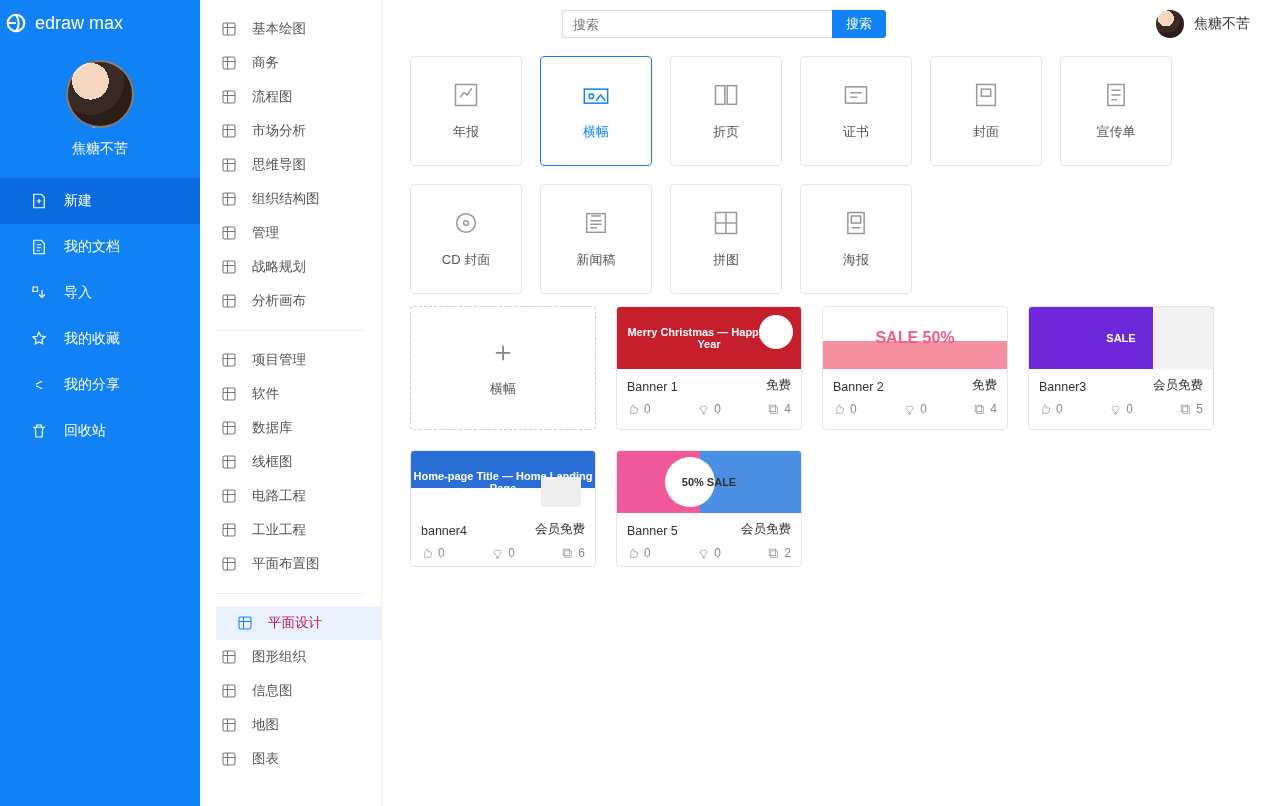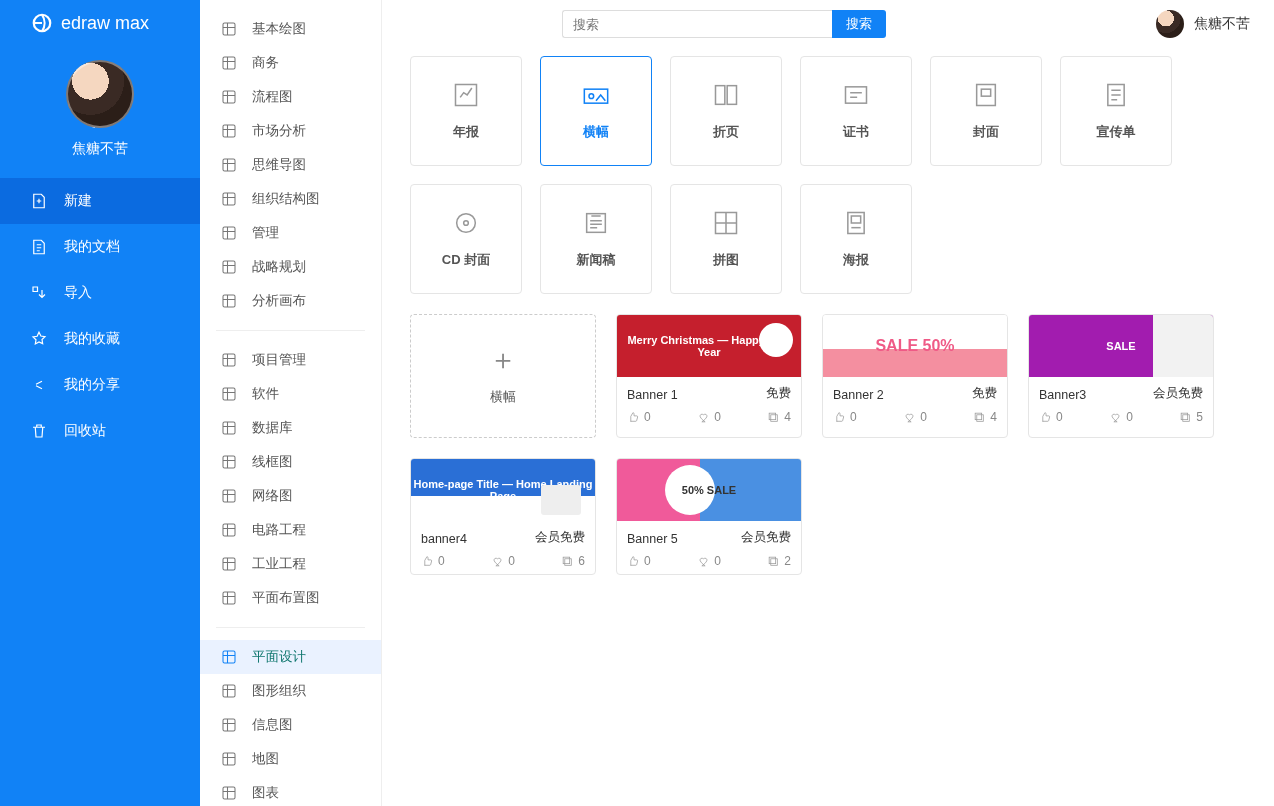--- a/index.html
+++ b/index.html
@@ -1,55 +1,55 @@
 <!DOCTYPE html>
 <html><head>
 <meta charset="utf-8">
 <style>
 * { margin: 0; padding: 0; box-sizing: border-box; }
 body { font-family: -apple-system, "PingFang SC", "Microsoft YaHei", sans-serif; font-size: 13px; color: #333; background: #fff; }
 .app { display: flex; height: 806px; width: 1274px; overflow: hidden; }
 
 
 .sidebar-left { width: 200px; background: #1182f6; color: #fff; display: flex; flex-direction: column; }
-.logo { display: flex; align-items: center; gap: 8px; padding: 12px 31px; font-size: 18px; font-weight: 500; }
+.logo { display: flex; align-items: center; gap: 8px; padding: 12px 5px; font-size: 18px; font-weight: 500; }
 .logo-icon { width: 22px; height: 22px; }
 .profile { display: flex; flex-direction: column; align-items: center; padding: 14px 0 20px; }
 .avatar-lg { width: 68px; height: 68px; border-radius: 50%; background: radial-gradient(circle at 35% 30%, #f5d7c0 0 30%, #3a2a24 30% 55%, #2b1e18 55% 100%); border: 2px solid rgba(255,255,255,.4); }
 .profile-name { margin-top: 12px; font-size: 14px; }
 .nav-left { list-style: none; }
 .nav-left li { display: flex; align-items: flex-start; gap: 16px; padding: 14px 30px; cursor: pointer; font-size: 14px; }
 .nav-left li.active { background: #0b6be0; }
 .nav-icon { width: 18px; height: 18px; flex: 0 0 18px; }
 
 
 .sidebar-cat { width: 182px; border-right: 1px solid #eee; overflow-y: auto; padding: 8px 0; }
 .sidebar-cat::-webkit-scrollbar { width: 6px; }
 .sidebar-cat::-webkit-scrollbar-thumb { background: #ccc; border-radius: 3px; }
 .cat-group { padding: 4px 0; }
 .cat-sep { height: 1px; background: #eee; margin: 8px 16px; }
 .cat-item { display: flex; align-items: center; gap: 14px; padding: 8px 20px; cursor: pointer; color: #555; font-size: 13.5px; }
-.cat-item.active { background: #eaf2ff; color: #0f766e; }
+.cat-item.active { background: #eaf2ff; color: #be185d; margin-left: 16px; }
 .cat-item.active .cat-icon { stroke: #1182f6; }
 .cat-icon { width: 18px; height: 18px; stroke: #777; stroke-width: 1.4; fill: none; flex-shrink:0; }
 
 
 .main { flex: 1; display: flex; flex-direction: column; overflow: hidden; }
 .topbar { display: flex; align-items: center; padding: 10px 24px 10px 180px; gap: 0; }
 .search-wrap { display: flex; margin: 0 auto 0 0; position: relative; left: 0; }
 .search-input { width: 270px; height: 28px; border: 1px solid #ddd; border-right: none; border-radius: 3px 0 0 3px; padding: 0 10px; font-size: 13px; outline: none; }
 .search-btn { height: 28px; padding: 0 14px; background: #1182f6; color: #fff; border: none; border-radius: 0 3px 3px 0; cursor: pointer; font-size: 13px; }
 .topbar-spacer { flex: 1; }
 .top-user { display: flex; align-items: center; gap: 10px; font-size: 14px; color: #333; }
 .avatar-sm { width: 28px; height: 28px; border-radius: 50%; background: radial-gradient(circle at 35% 30%, #f5d7c0 0 30%, #3a2a24 30% 55%, #2b1e18 55% 100%); }
 
 .content { flex: 1; overflow-y: auto; padding: 8px 28px 28px; }
 
 
-.type-grid { display: flex; flex-wrap: wrap; gap: 18px; margin-bottom: 20px; font-weight: bold; }
+.type-grid { display: flex; flex-wrap: wrap; gap: 18px; margin-bottom: 12px; }
 .type-card { width: 112px; height: 110px; border: 1px solid #e5e5e5; border-radius: 4px; display: flex; flex-direction: column; align-items: center; justify-content: center; gap: 14px; cursor: pointer; background: #fff; color: #555; font-size: 13px; }
 .type-card.active { border-color: #1182f6; color: #1182f6; }
 .type-card.active .type-svg { stroke: #1182f6; }
 .type-svg { width: 34px; height: 28px; stroke: #999; stroke-width: 1.3; fill: none; }
 
 
 .gallery { display: flex; flex-wrap: wrap; gap: 20px; }
 .new-card { width: 186px; height: 124px; border: 1px dashed #ccc; border-radius: 4px; display: flex; flex-direction: column; align-items: center; justify-content: center; gap: 14px; cursor: pointer; color: #555; }
 .plus { font-size: 28px; font-weight: 200; color: #888; line-height: 1; }
 
@@ -59,21 +59,21 @@
 .tmpl-title-row { display: flex; justify-content: space-between; font-size: 12.5px; margin-bottom: 8px; align-items: flex-end; }
 .tmpl-stats { display: flex; justify-content: space-between; font-size: 12px; color: #888; }
 .stat { display: flex; align-items: center; gap: 4px; }
 .stat-icon { width: 13px; height: 13px; stroke: #999; stroke-width: 1.4; fill: none; }
 
 
 .th-xmas { background: #c51f2d; }
 .th-xmas::after { content:""; position:absolute; right:8px; top:8px; width:34px; height:34px; background:#fff; border-radius:50%; }
 .th-sale50 { background: linear-gradient(#fff 0 55%, #f48fa0 55% 100%); }
 .th-sale50 .big { color:#ef5a86; font-size:16px; font-weight:800; }
-.th-pink { background: #a21caf; }
+.th-pink { background: #6d28d9; }
 .th-pink::after { content:""; position:absolute; right:0; top:0; bottom:0; width:60px; background:#f2f2f2; }
 .th-home { background: linear-gradient(#2a6fd6 0 60%, #fff 60% 100%); }
 .th-home::after { content:""; position:absolute; right:14px; bottom:6px; width:40px; height:30px; background:#eee; border-radius:3px; }
 .th-b5 { background: linear-gradient(90deg,#f05a9a 0 45%, #4a90e2 45% 100%); }
 .th-b5::before { content:""; position:absolute; left:48px; top:6px; width:50px; height:50px; background:#fff; border-radius:50%; }
 .th-b5 .big { position:relative; color:#333; font-size:11px; font-weight:800; }
 </style>
 </head>
 <body>
 
@@ -225,27 +225,20 @@
             <rect x="4" y="4" width="16" height="16" rx="2"></rect>
             <path d="M4 10h16M10 4v16"></path>
           </svg>
           <span>线框图</span>
         </div>
         <div class="cat-item">
           <svg class="cat-icon" viewBox="0 0 24 24">
             <rect x="4" y="4" width="16" height="16" rx="2"></rect>
             <path d="M4 10h16M10 4v16"></path>
           </svg>
-          <span>网络图</span>
-        </div>
-        <div class="cat-item">
-          <svg class="cat-icon" viewBox="0 0 24 24">
-            <rect x="4" y="4" width="16" height="16" rx="2"></rect>
-            <path d="M4 10h16M10 4v16"></path>
-          </svg>
           <span>电路工程</span>
         </div>
         <div class="cat-item">
           <svg class="cat-icon" viewBox="0 0 24 24">
             <rect x="4" y="4" width="16" height="16" rx="2"></rect>
             <path d="M4 10h16M10 4v16"></path>
           </svg>
           <span>工业工程</span>
         </div>
         <div class="cat-item">

